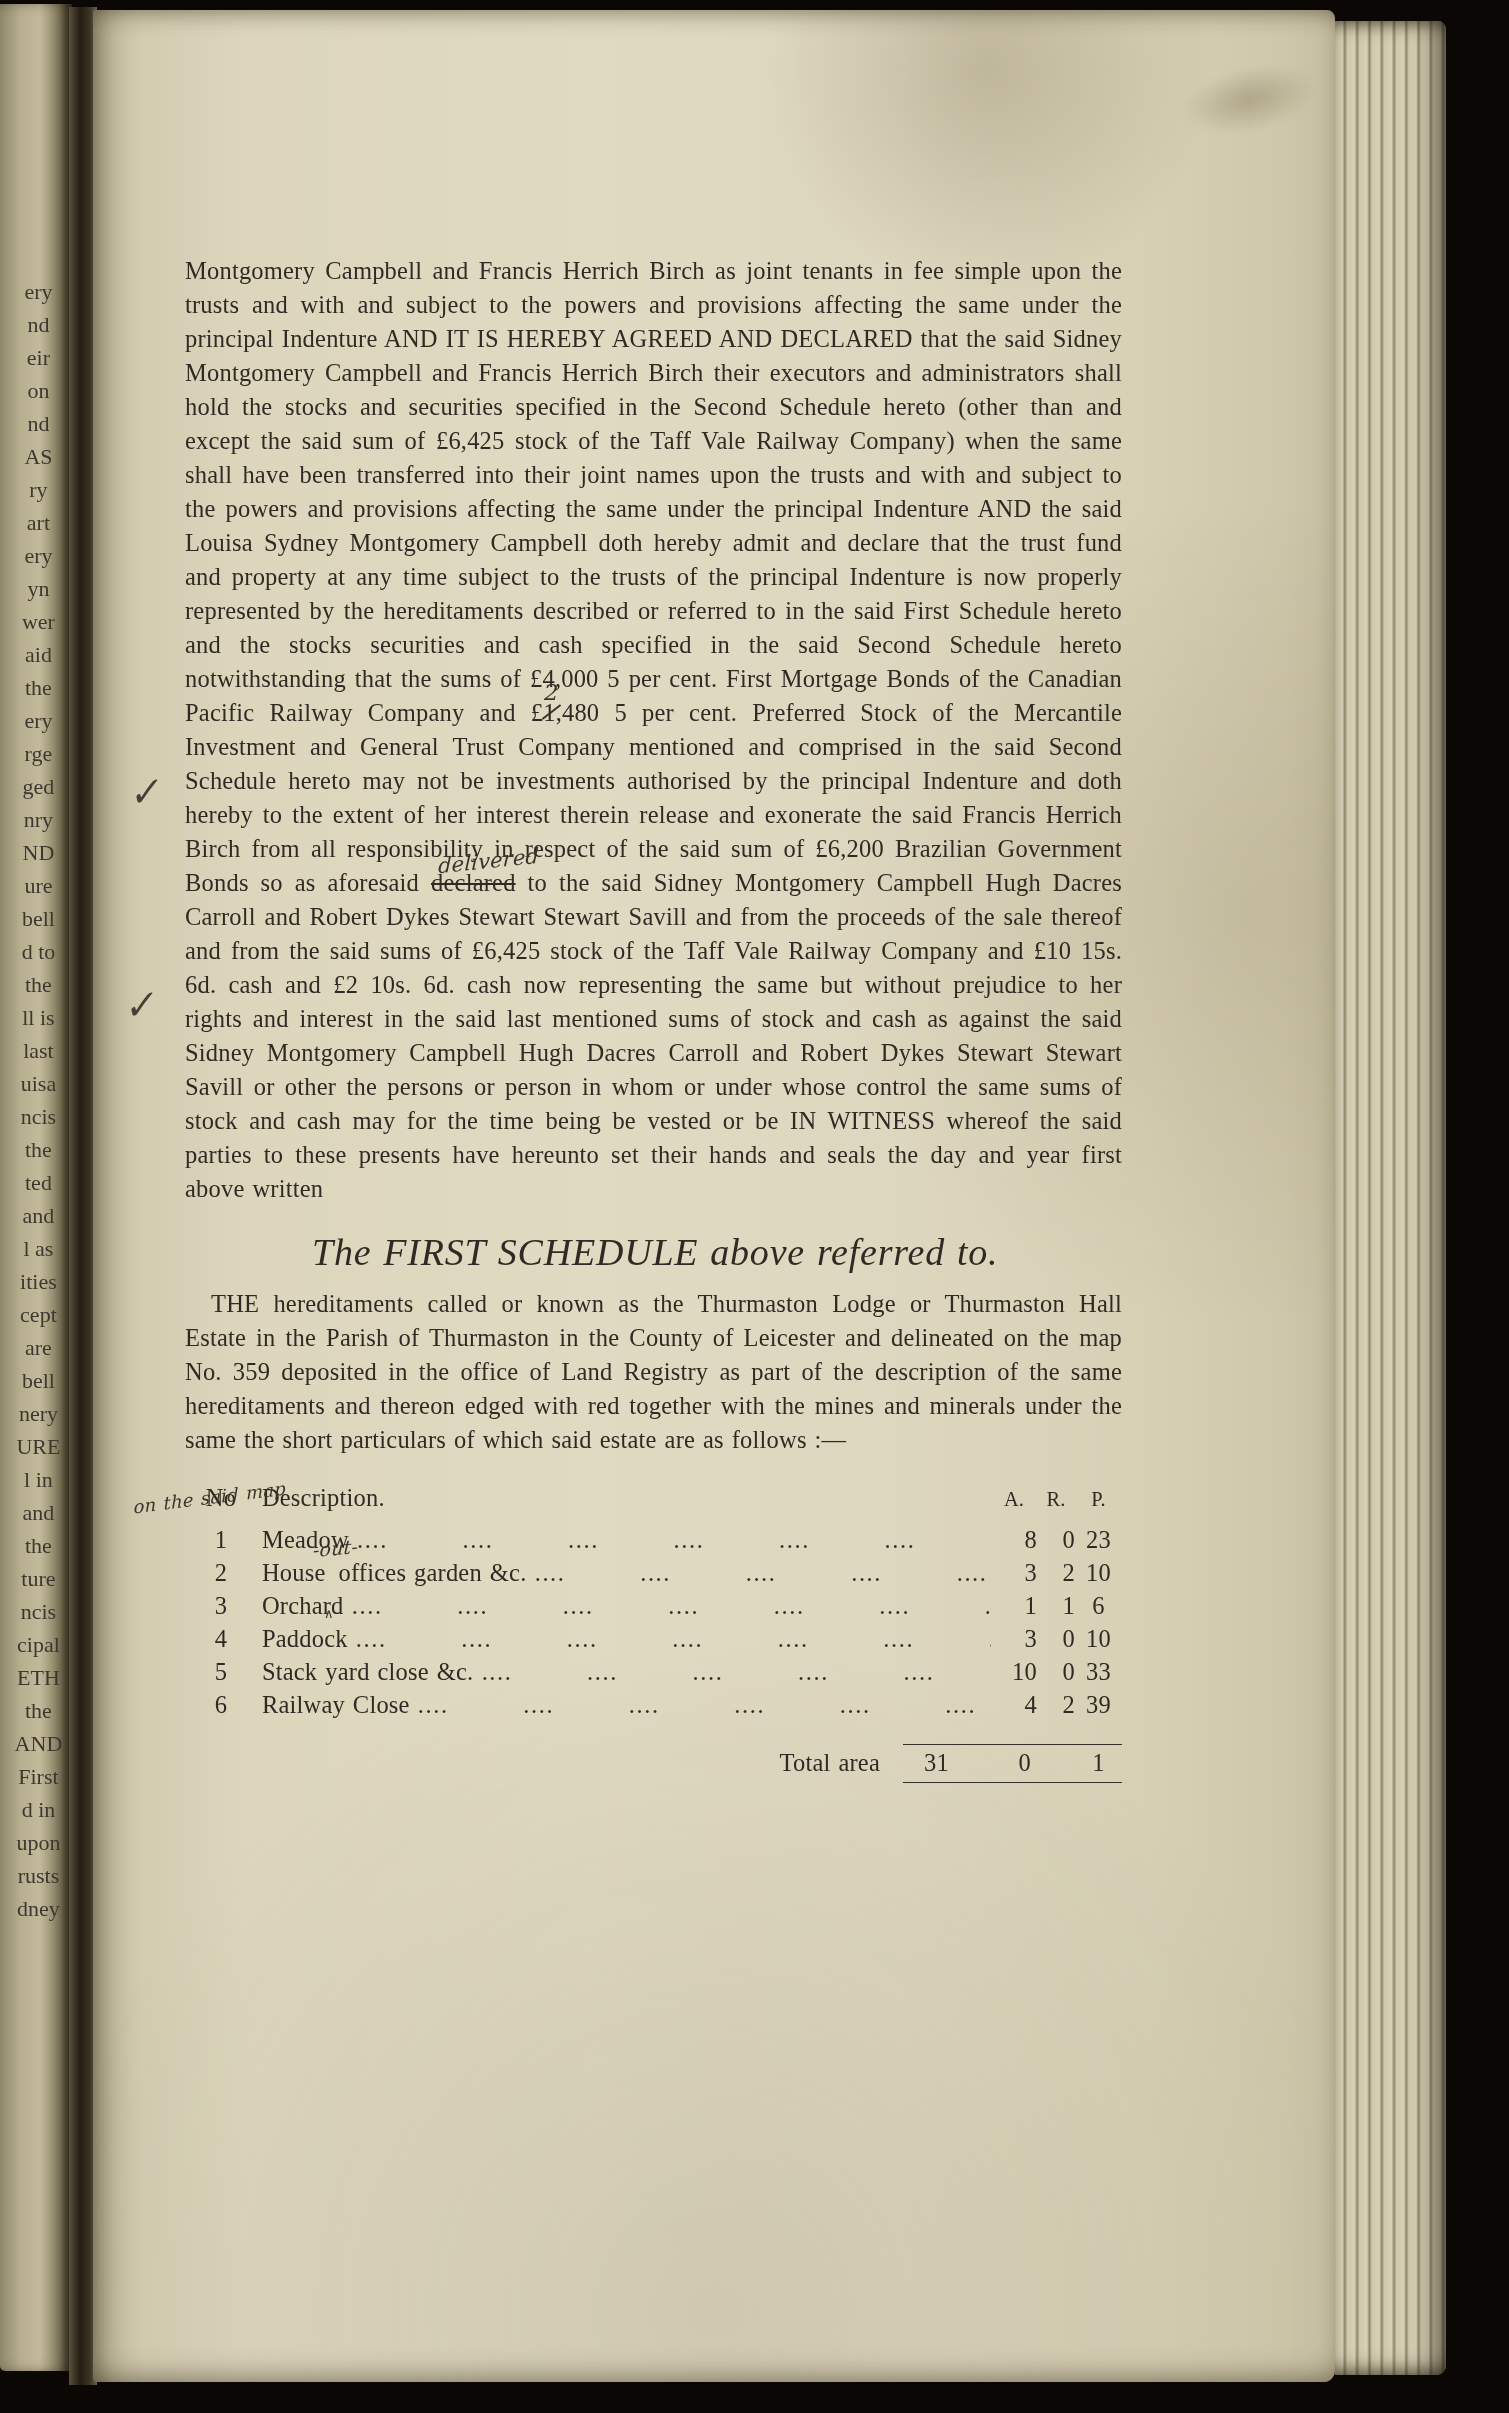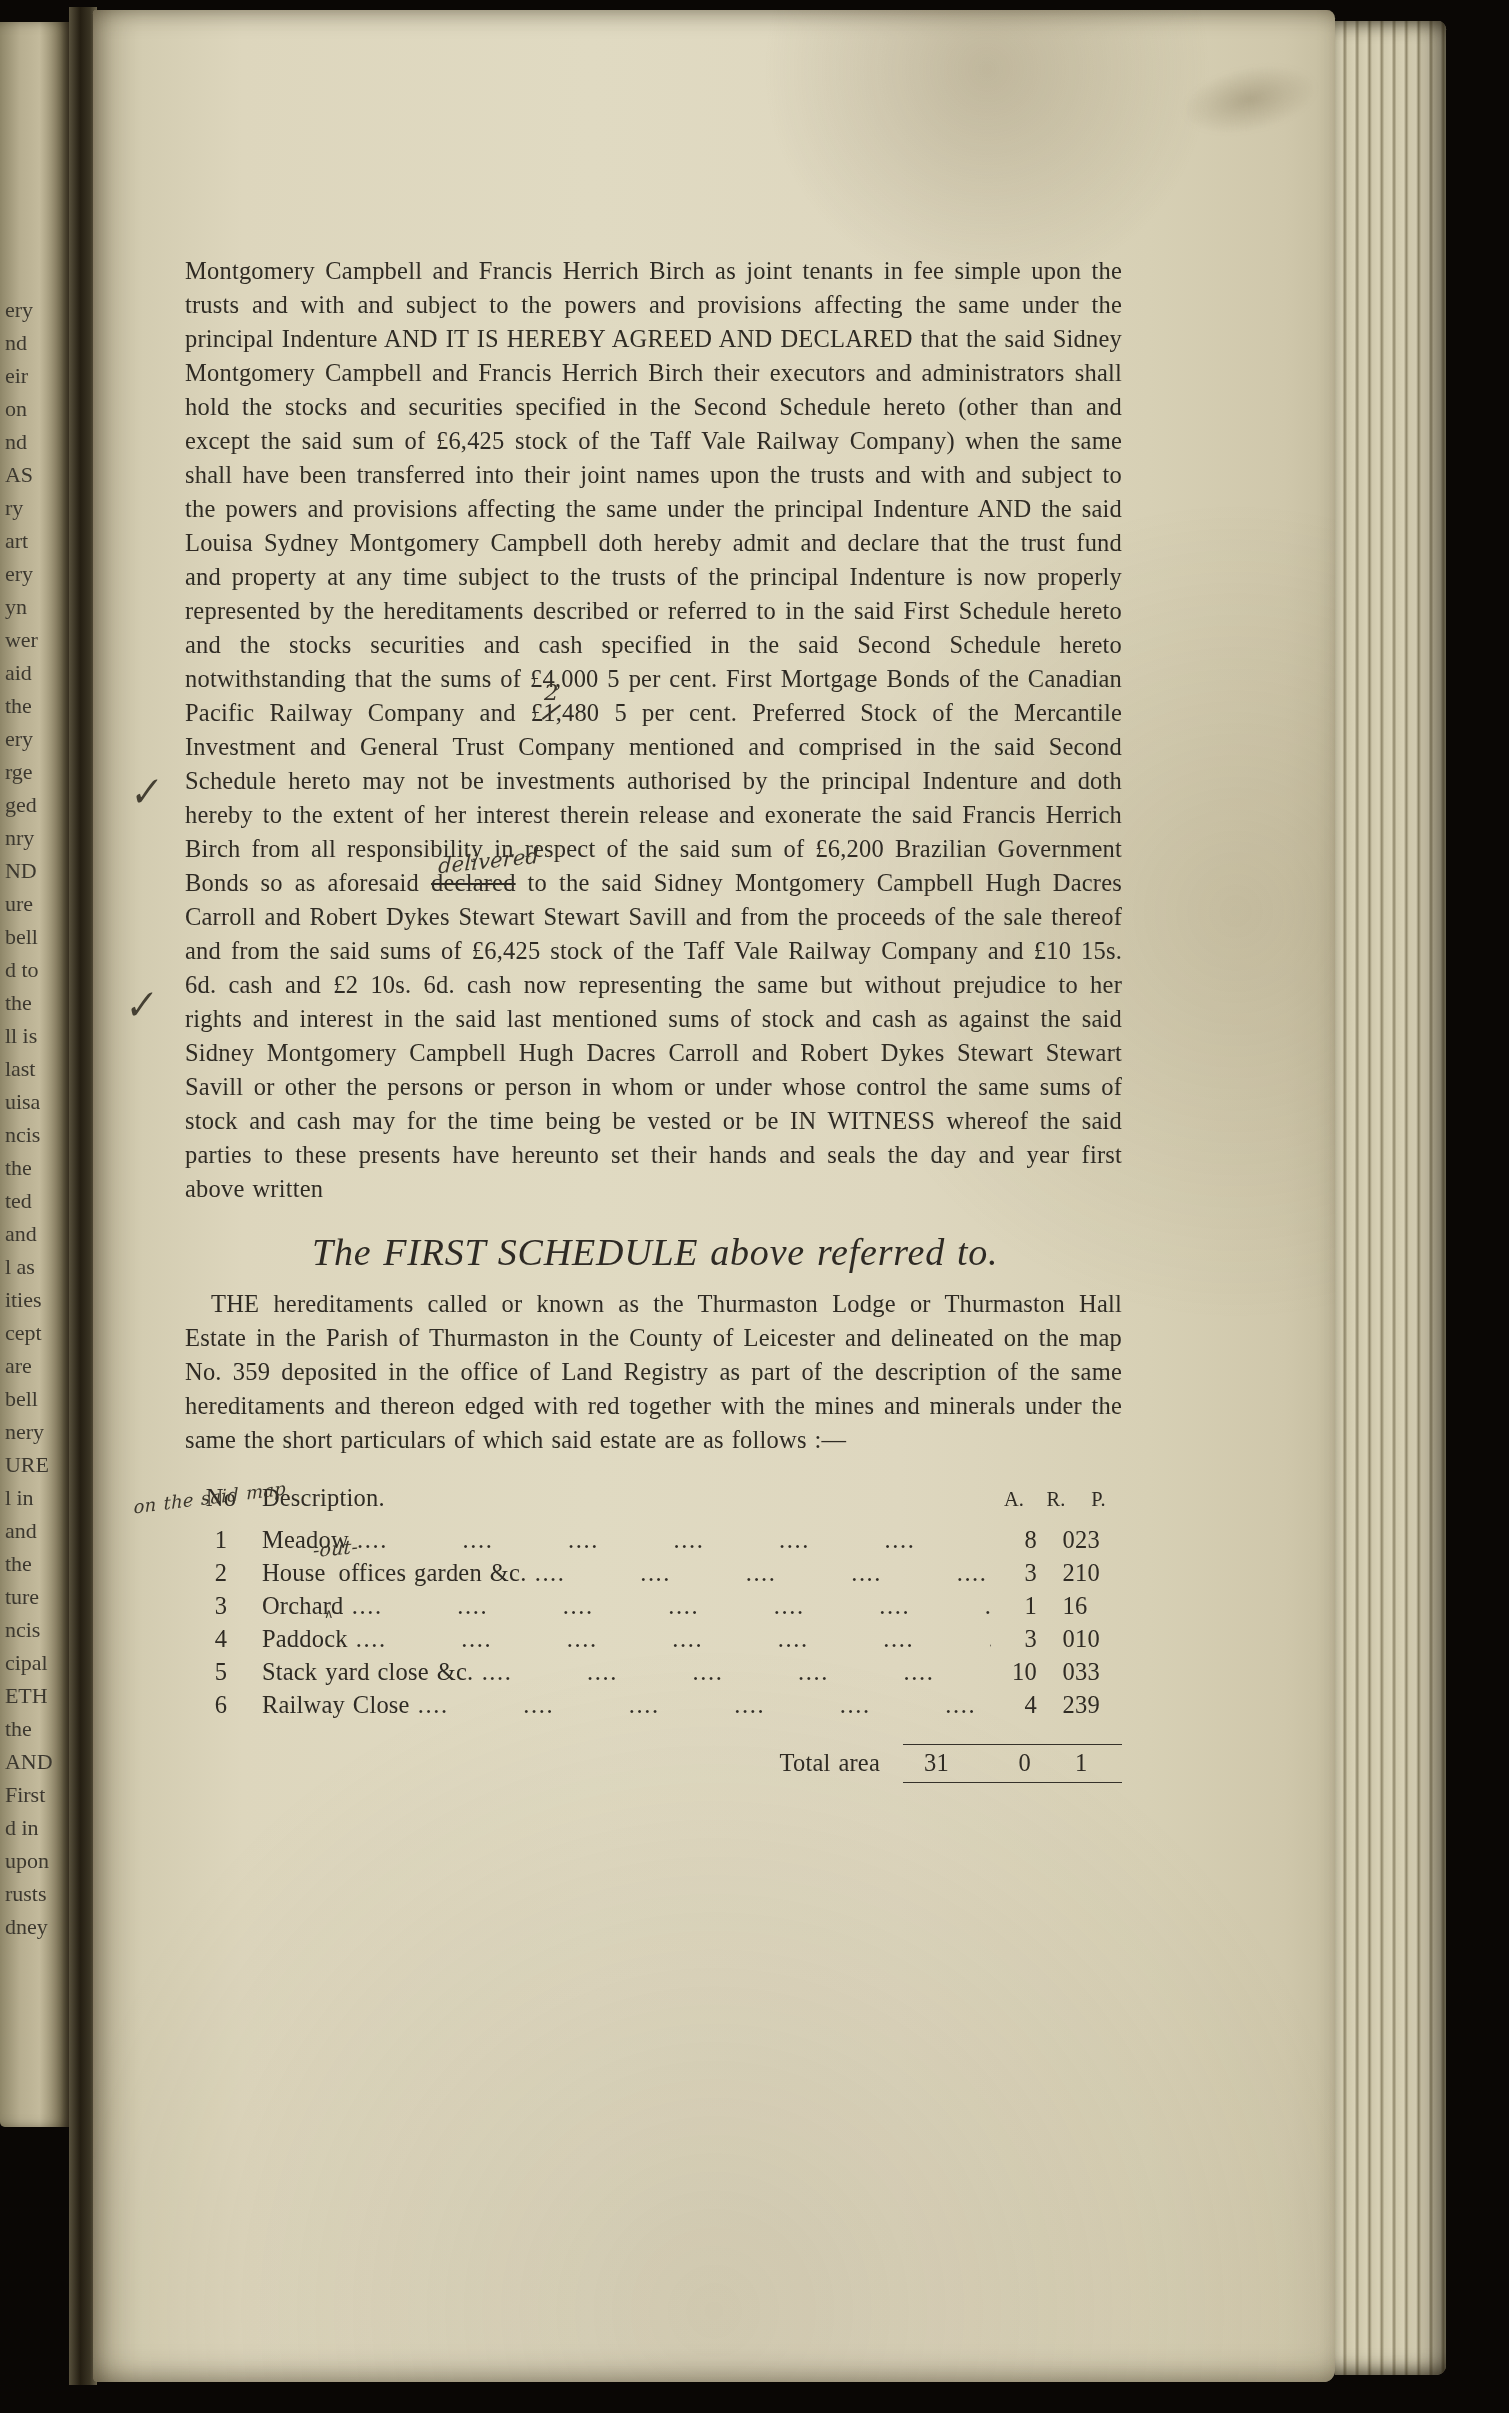--- a/index.html
+++ b/index.html
@@ -3,24 +3,25 @@
 <meta charset="utf-8">
 <style>
   html,body { margin:0; padding:0; background:#000; }
   .scene {
     position:relative; width:1510px; height:2413px; overflow:hidden;
     background:#0a0705;
     font-family:"Liberation Serif", serif;
   }
   
   .prev-page {
-    position:absolute; left:0; top:22px; width:72px; height:2105px;
+    position:absolute; left:0; top:4px; width:72px; height:2367px;
     background:linear-gradient(90deg,#8f8769 0%,#b7ae90 28%,#c3ba9c 55%,#877e60 84%,#4a4230 100%);
     box-shadow: inset -11.4px 0 14.7px -4.9px rgba(20,14,6,0.75);
     border-radius:0 0 0 4.9px;
+    text-align:center;
   }
   .fragments {
     padding:271px 0 0 4.9px;
     font-size:22px; line-height:33px; color:#3c382f;
     white-space:nowrap;
   }
   
   .gutter {
     position:absolute; left:69px; top:6.5px; width:28px; height:2378px;
     background:linear-gradient(90deg,#57503c,#241e12 40%,#3a3424 75%,#6b634c);
@@ -88,21 +89,21 @@
   .intro { margin:0; text-indent:26px; }
   
   .sched-table { margin-top:24.5px; }
   .t-header { display:flex; position:relative; margin-bottom:6.5px; align-items:baseline; }
   .t-row { display:flex; line-height:33px; align-items:baseline; }
   .col-no { flex:0 0 auto; width:72px; text-align:center; }
   .col-desc { flex:0 0 auto; padding-left:4.9px; }
   .leader, .leader-space { flex:1 1 auto; overflow:hidden; white-space:pre; padding:0 8.2px; letter-spacing:1.6px; color:#322e27; }
   .col-a { flex:0 0 auto; width:46px; text-align:right; }
   .col-r { flex:0 0 auto; width:38px; text-align:right; }
-  .col-p { flex:0 0 auto; width:47px; text-align:left; }
+  .col-p { flex:0 0 auto; width:47px; text-align:center; }
   .t-header .col-no, .t-header .col-desc { text-align:right; }
   .t-header .col-no { text-align:center; }
   .t-header .col-a, .t-header .col-r, .t-header .col-p { text-align:center; font-size:20.4px; }
   .map-note {
     position:absolute; left:-52px; top:0px; font-size:18px;
     transform:rotate(-7deg) skewX(-6deg); white-space:nowrap;
   }
   
   .insert-anchor { position:relative; display:inline-block; width:13px; }
   .insert-above {

